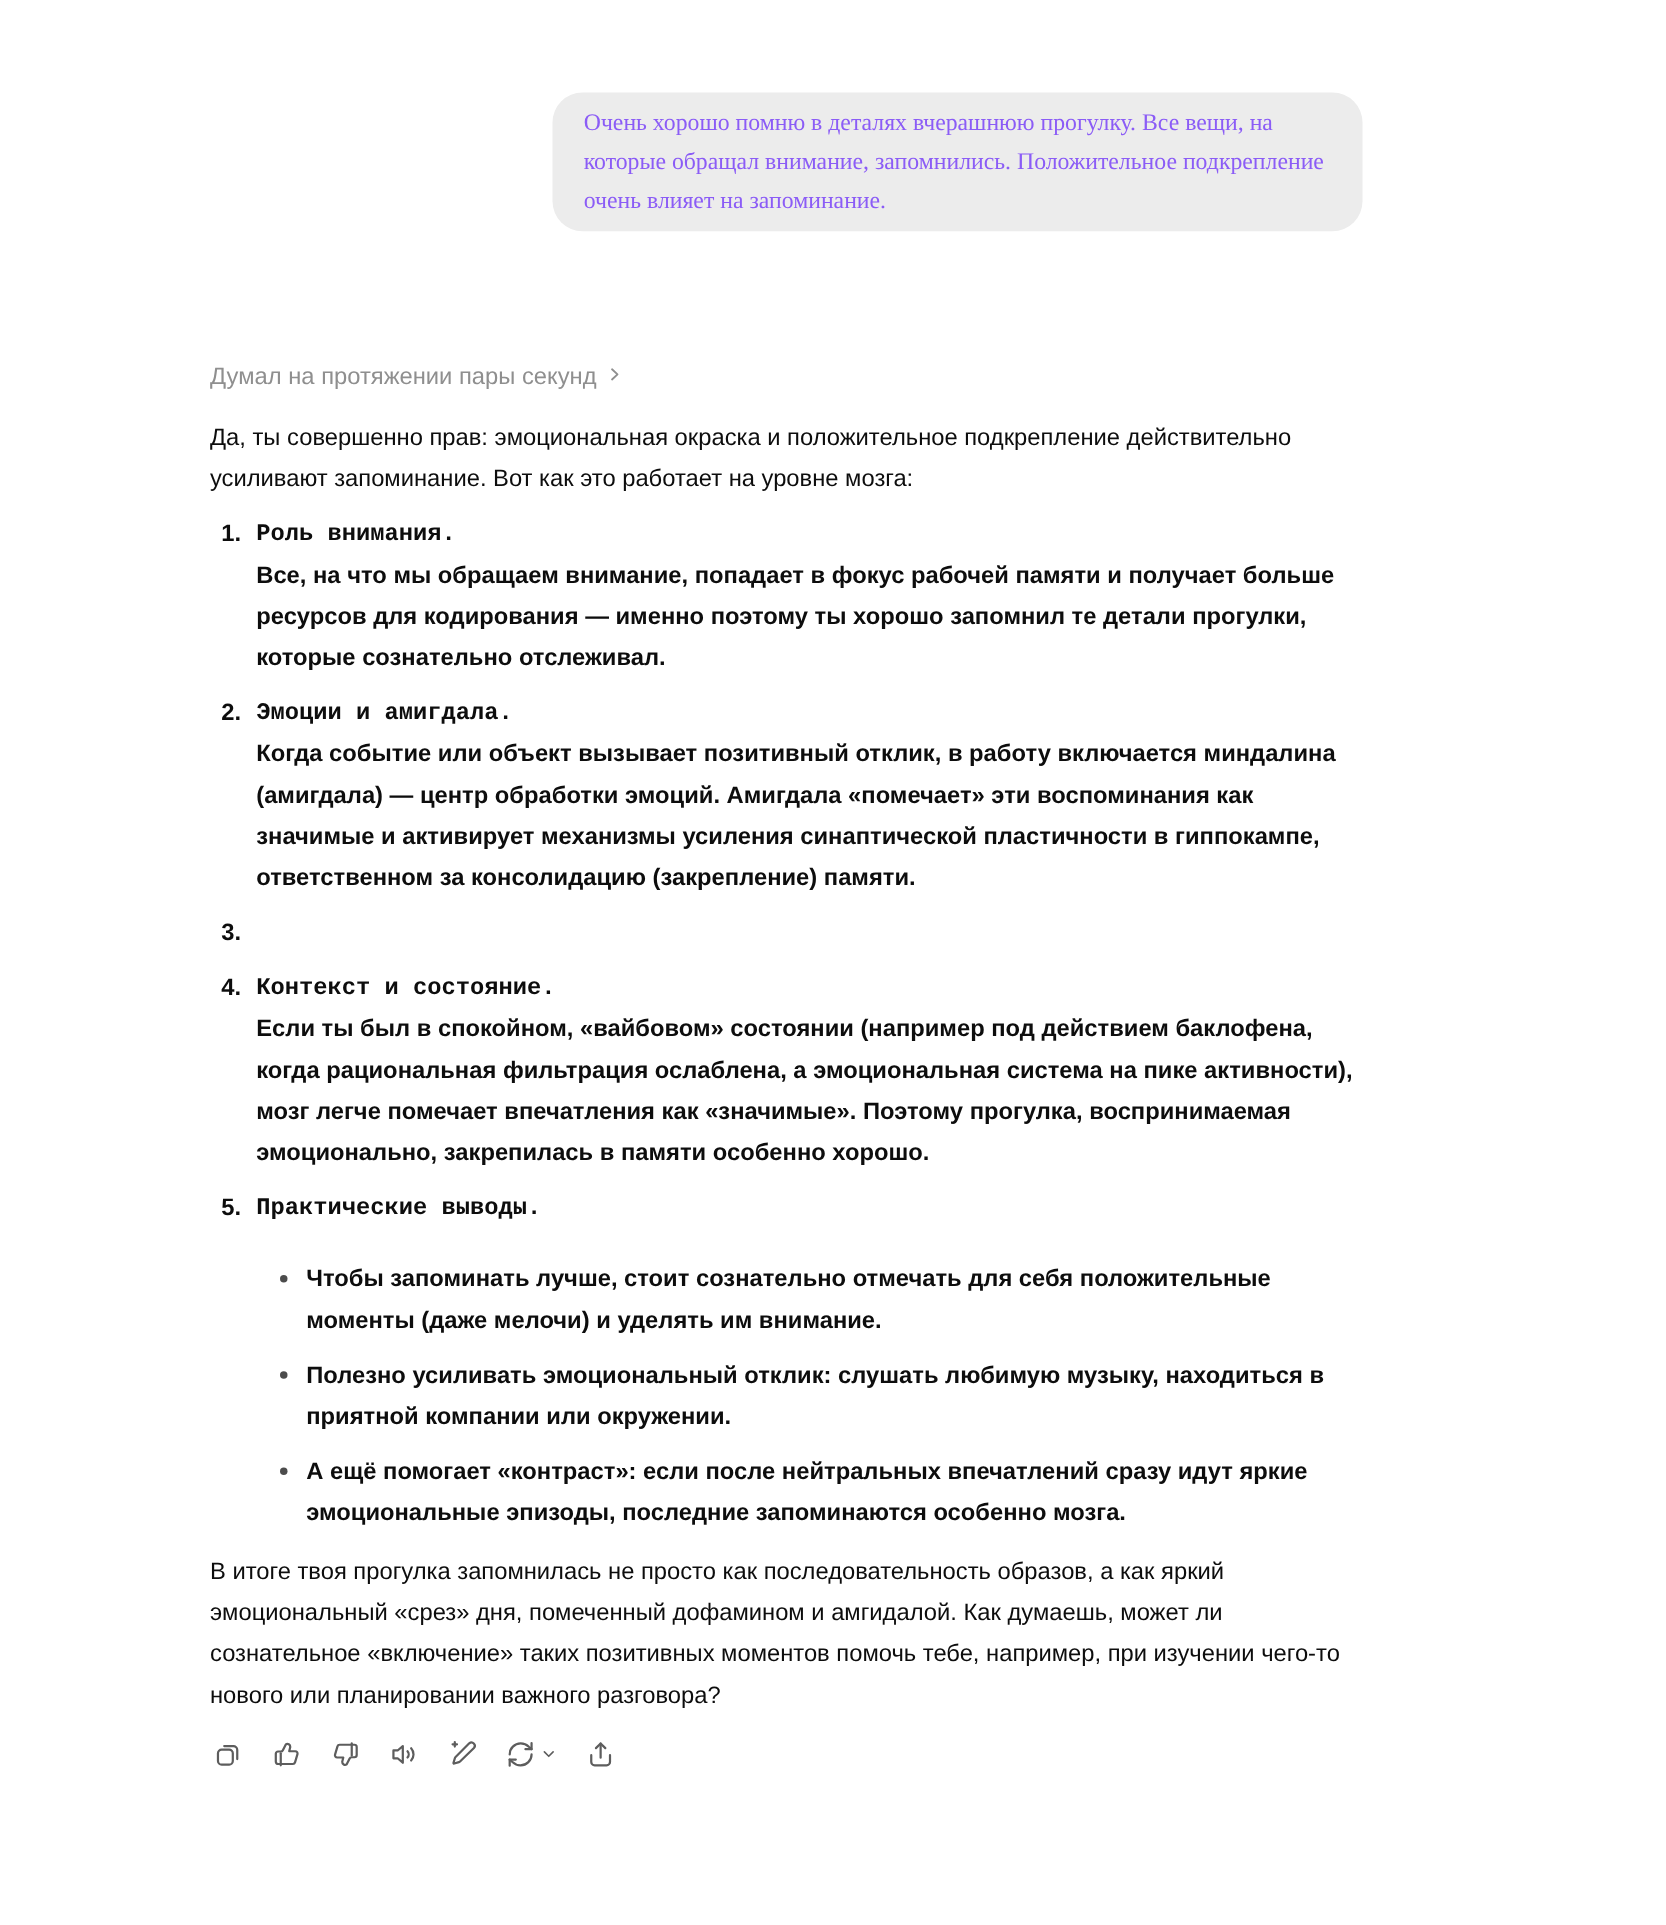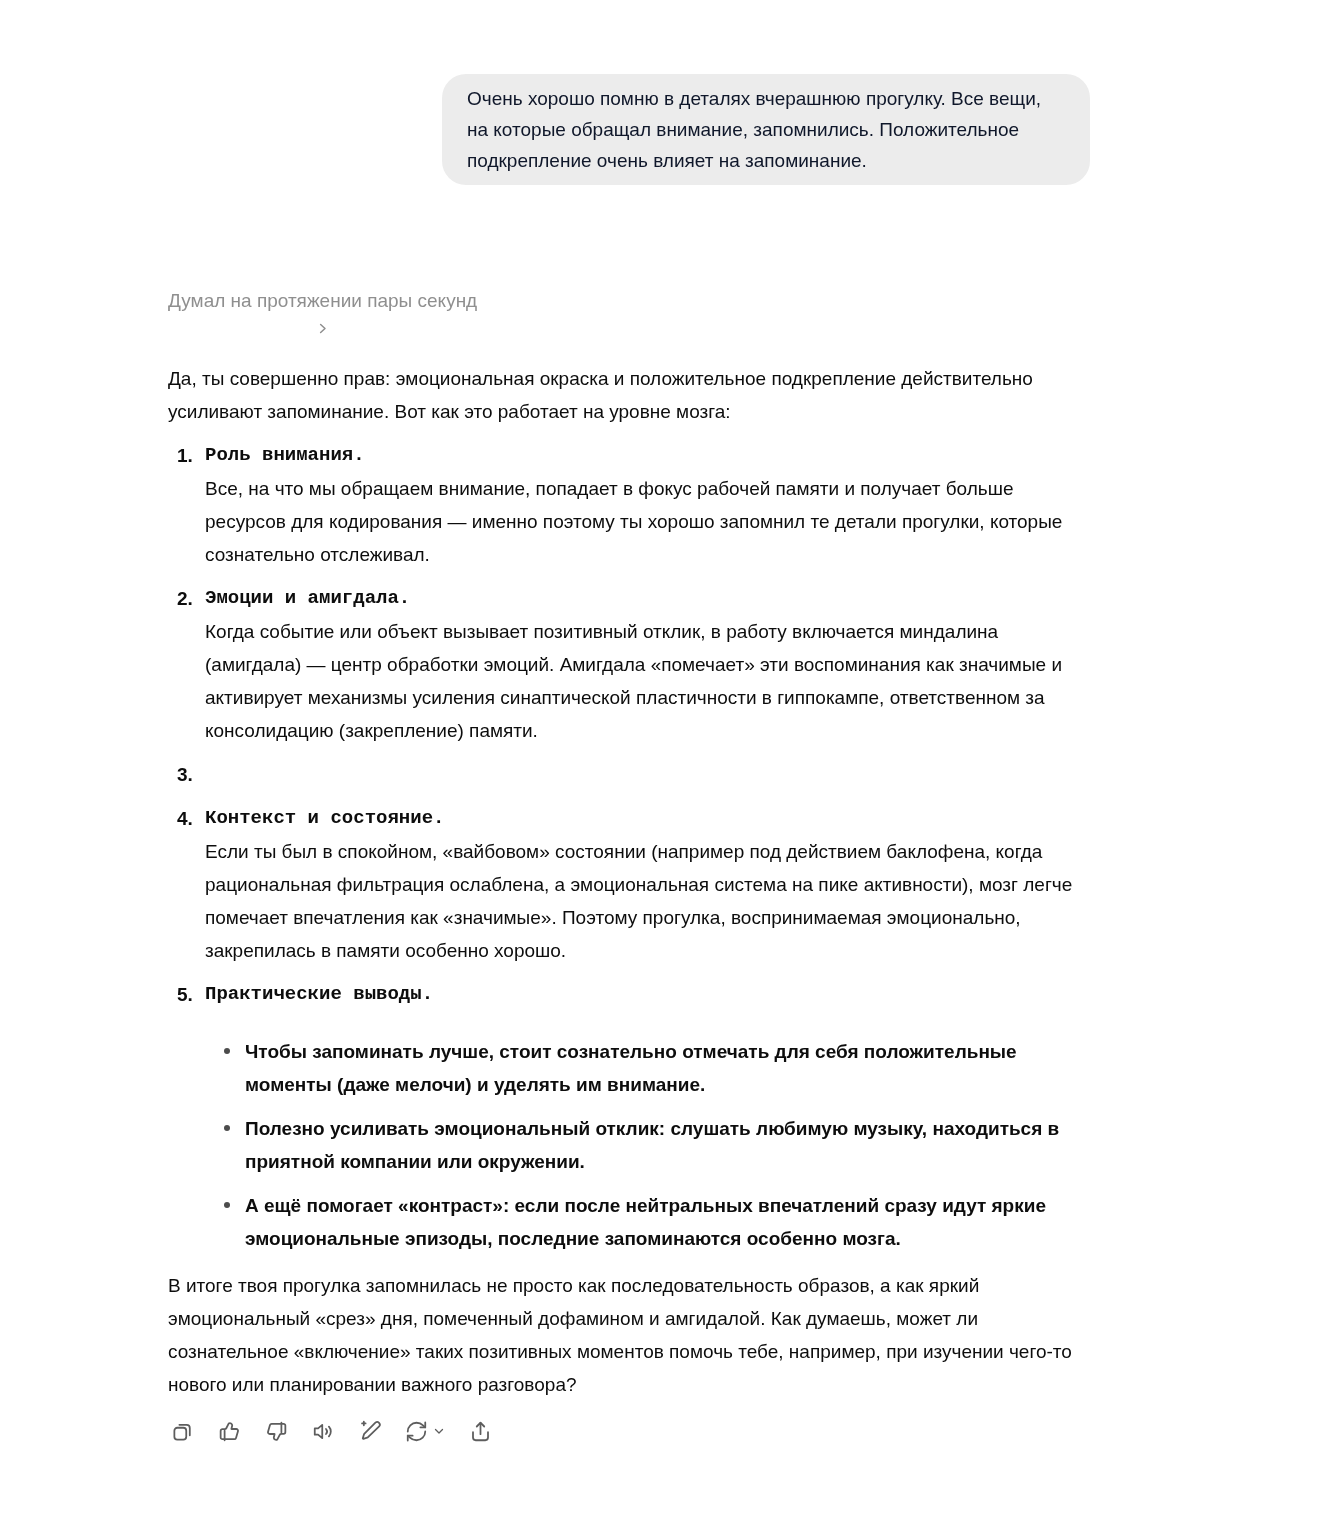--- a/index.html
+++ b/index.html
@@ -15,50 +15,50 @@
 
   
   .user-row { display: flex; justify-content: flex-end; }
   .bubble {
     max-width: 648px;
     background: #ececec;
     border-radius: 24px;
     padding: 9px 25px;
     font-size: 19px;
     line-height: 31px;
-    color: #0f172a;
+    color: #8b5cf6;
+    font-family: Liberation Serif, serif;
   }
 
   
   .thinking {
     margin-top: 105px;
     display: inline-flex;
     align-items: center;
     gap: 7px;
     border: none;
     background: transparent;
     padding: 0;
     font: inherit;
     font-size: 19px;
     color: #8f8f8f;
     cursor: pointer;
-    flex-direction: column;
   }
   .thinking svg { margin-top: 2px; }
 
   
   .para { margin: 21px 0 0 0; font-size: 19px; line-height: 33px; }
   .outro { margin-top: 14px; }
 
   ol.msg-list { list-style: none; margin: 6px 0 0 0; padding: 0; }
   ol.msg-list > li { display: flex; margin-top: 11px; font-size: 19px; line-height: 33px; }
   .num { flex: none; width: 37px; padding-left: 9px; font-weight: 700; }
   .li-content { flex: 1 1 auto; min-width: 0; }
   .li-title { font-weight: 700; font-family: Liberation Mono, monospace; }
-  .li-body { font-weight: 400; }
+  .li-body { font-weight: 700; }
 
   ul.sub-list { list-style: none; margin: 24px 0 0 0; padding: 0; font-weight: bold; }
   ul.sub-list > li { position: relative; padding-left: 40px; margin-top: 11px; }
   ul.sub-list > li .dot {
     position: absolute; left: 19px; top: 13px;
     width: 6px; height: 6px; border-radius: 50%;
     background: #4c4c4c;
   }
 
   

